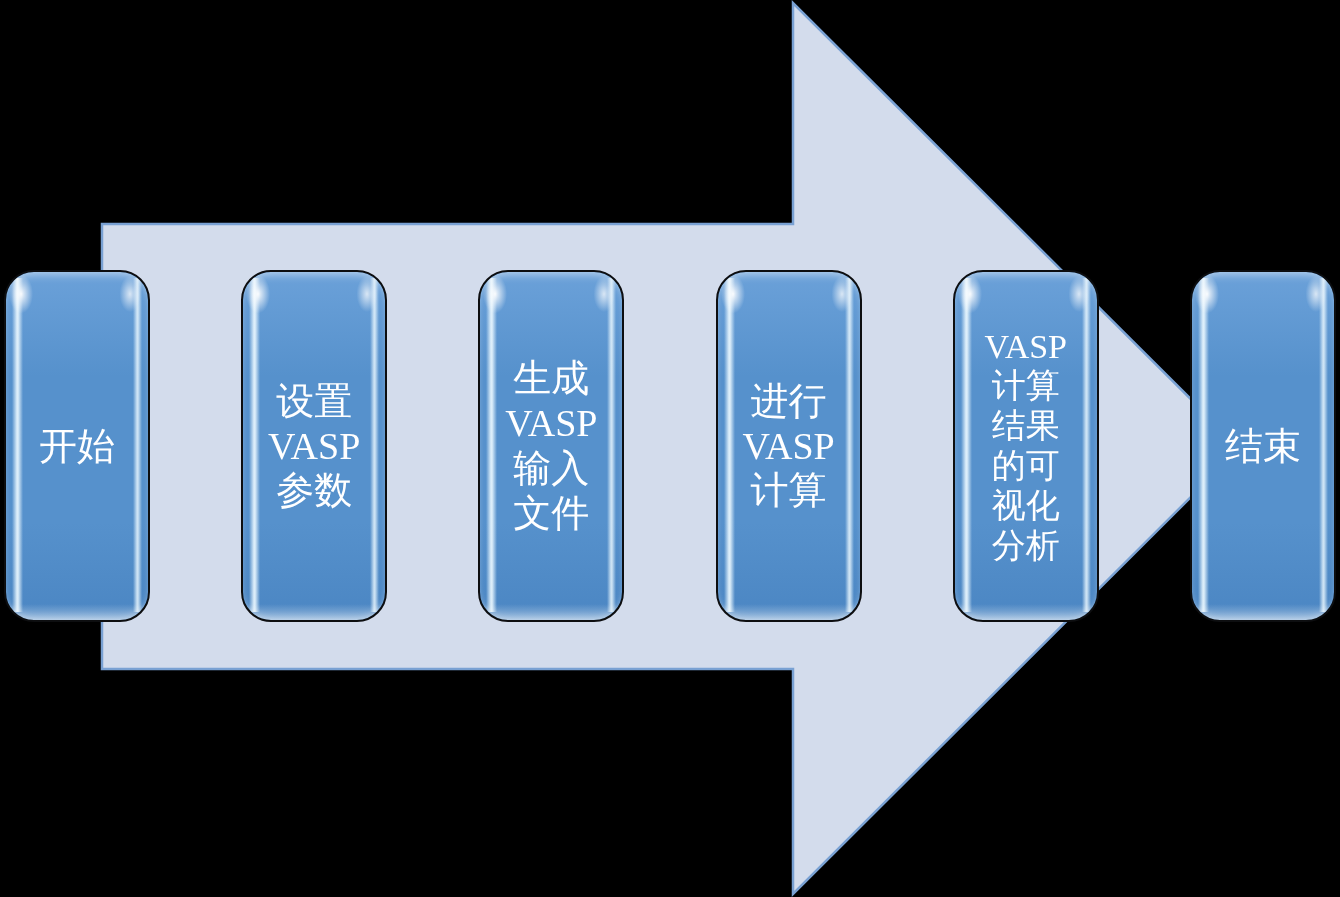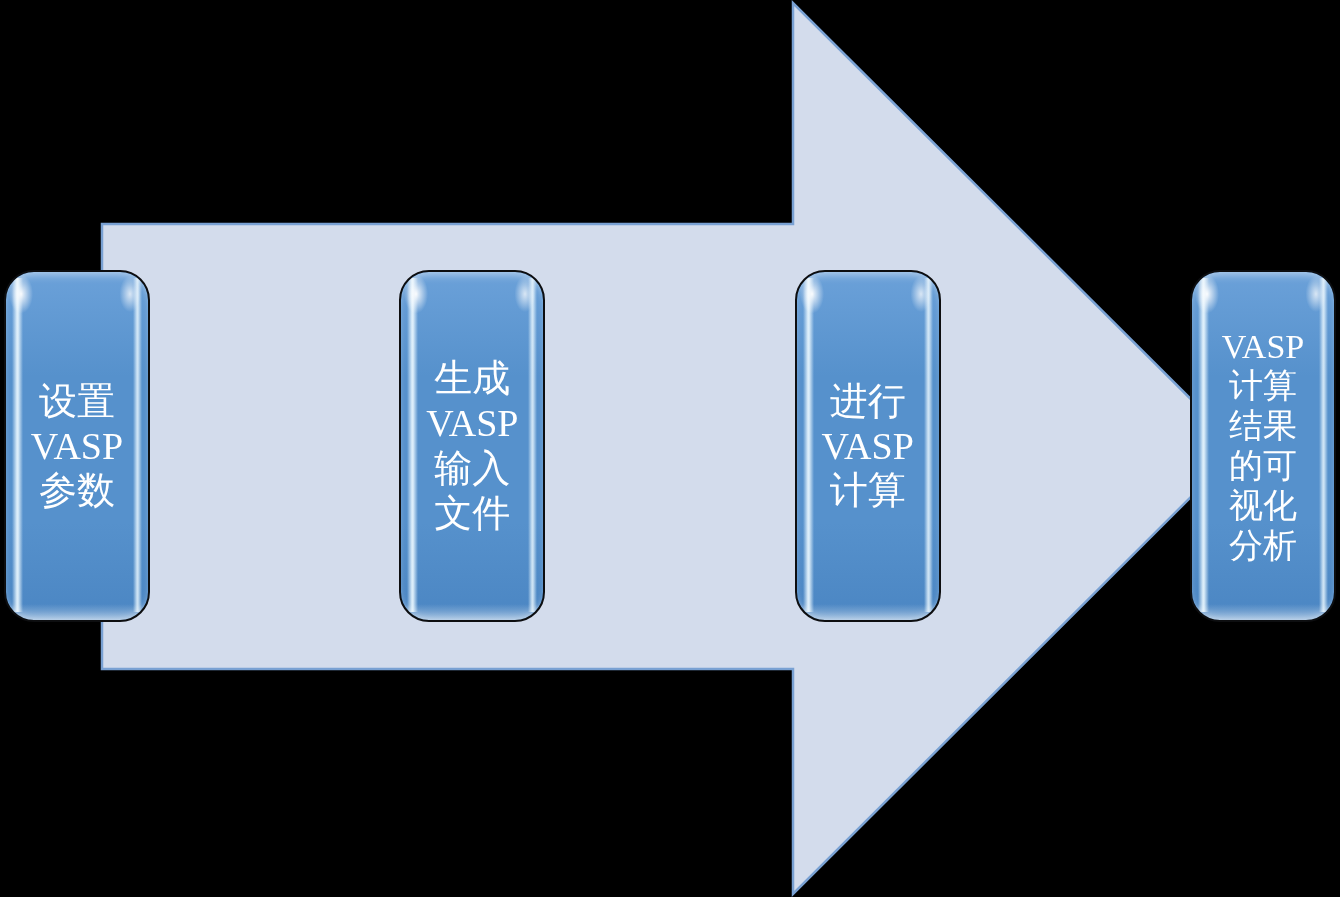--- a/index.html
+++ b/index.html
@@ -91,31 +91,33 @@
 </head>
 <body>
 
 <div class="stage">
 
   <svg class="arrow-svg" viewBox="0 0 1340 897" xmlns="http://www.w3.org/2000/svg">
     <polygon points="102,224 793,224 793,3 1240,448 793,894 793,669 102,669" stroke-width="2.5" stroke-linejoin="miter" fill="#d3dcec" stroke="#79a1d3"></polygon>
   </svg>
 
   <div class="steps-row">
+      <div class="step-box"><span class="step-label">开始</span></div>
       <div class="step-box"><span class="step-label">设置
 VASP
 参数</span></div>
       <div class="step-box"><span class="step-label">生成
 VASP
 输入
 文件</span></div>
       <div class="step-box"><span class="step-label">进行
 VASP
 计算</span></div>
       <div class="step-box small-text"><span class="step-label">VASP
 计算
 结果
 的可
 视化
 分析</span></div>
+      <div class="step-box"><span class="step-label">结束</span></div>
     </div>
 
 </div>
 
 </body></html>

